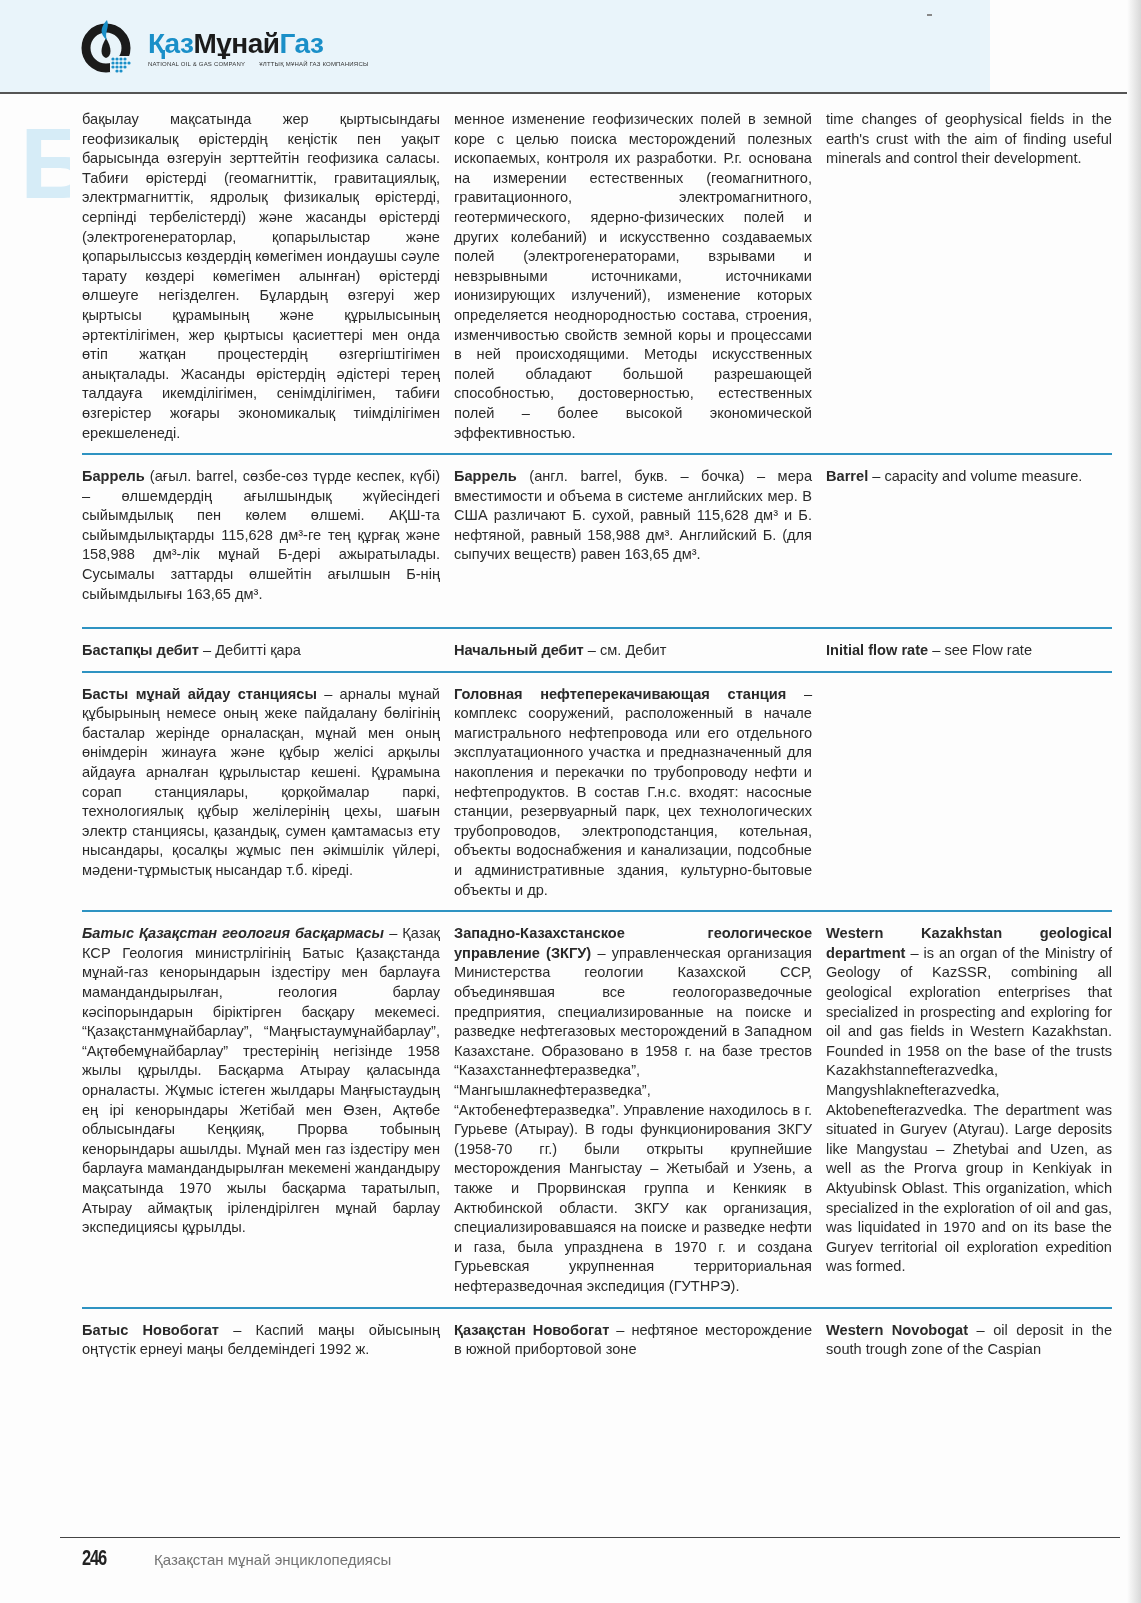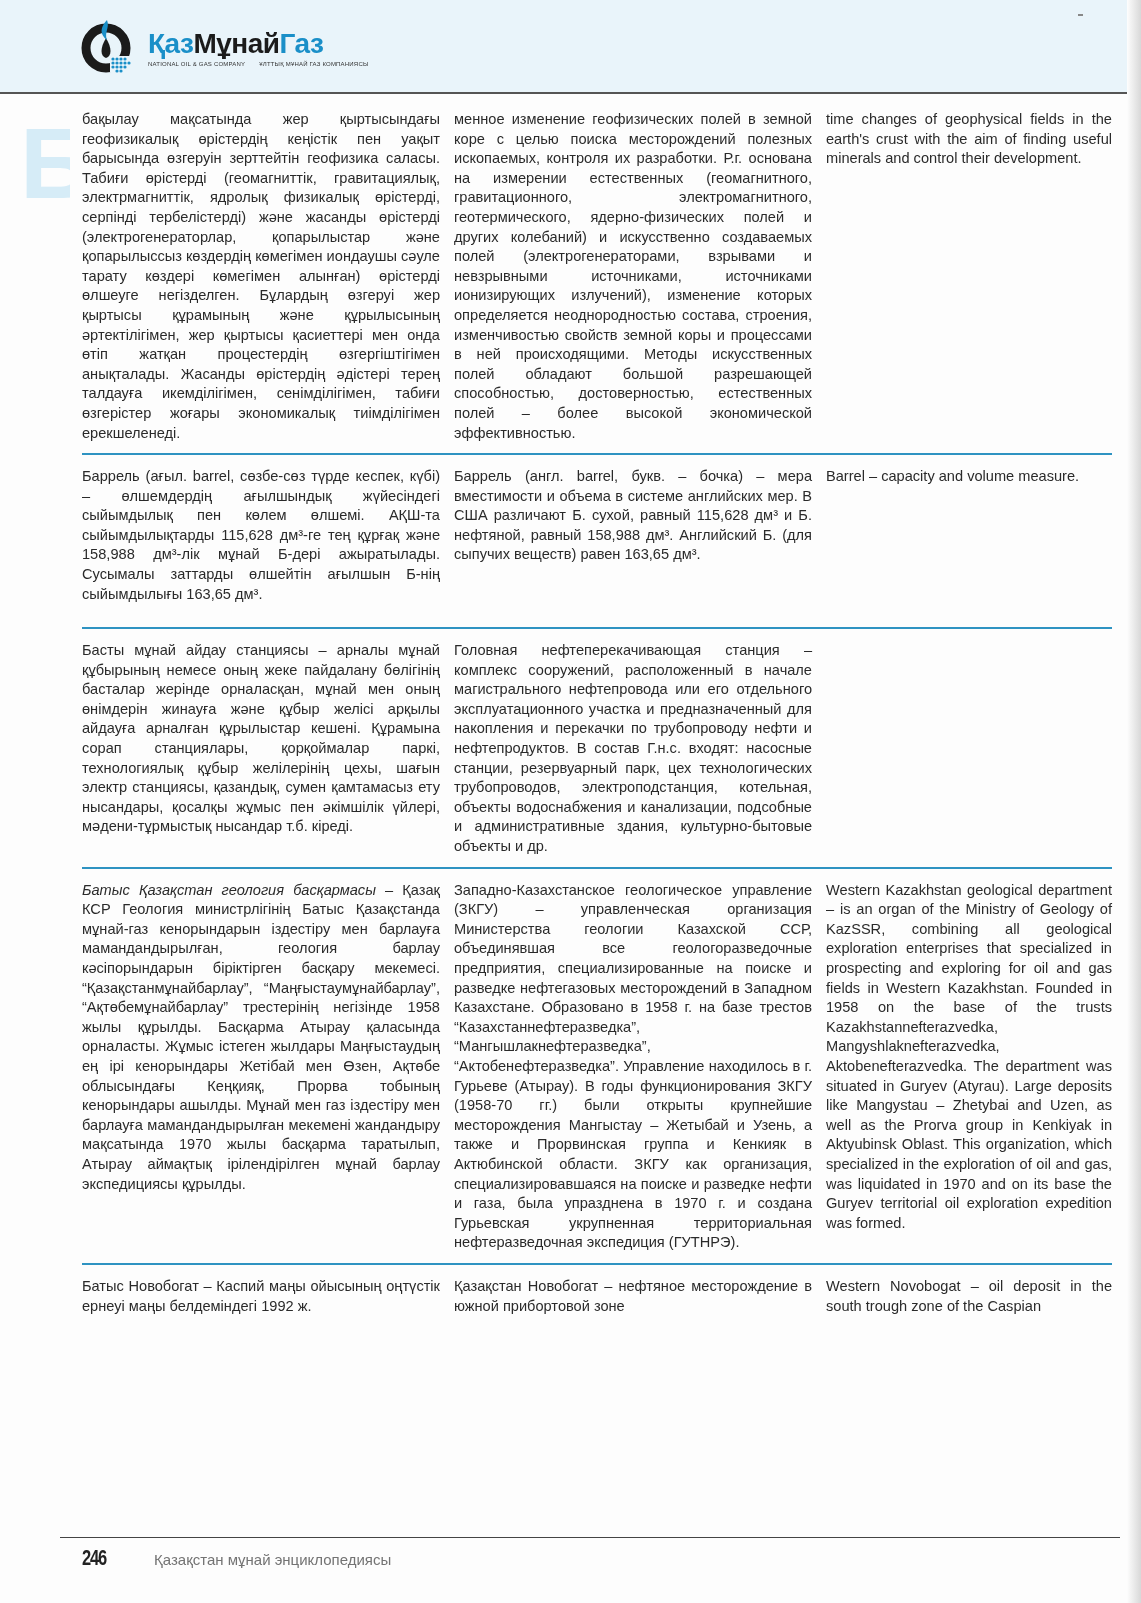--- a/index.html
+++ b/index.html
@@ -1,37 +1,37 @@
 <!DOCTYPE html>
 <html><head>
 <meta charset="utf-8">
 <style>
   html, body { margin: 0; padding: 0; }
   body {
     width: 1141px; height: 1603px; background: #fdfdfd; position: relative; overflow: hidden;
     font-family: "Liberation Sans", sans-serif; color: #2a2a2a;
   }
-  .header { position: absolute; left: 0; top: 0; width: 1141px; height: 92px; background: #e9f4fa; }
+  .header { position: absolute; left: 0; top: 0; width: 990px; height: 92px; background: #e9f4fa; }
   .header-rule { position: absolute; left: 0; top: 92px; width: 1141px; height: 2px; background: #555; }
   .logo { position: absolute; left: 80px; top: 18px; display: flex; align-items: center; }
   .logo-mark { width: 60px; height: 60px; position: relative; }
   .logo-text { margin-left: 8px; }
   .logo-name { font-size: 28px; font-weight: bold; letter-spacing: -0.5px; line-height: 30px; }
   .logo-name .blue { color: #1a8fc8; }
   .logo-name .dark { color: #1b1b1b; }
   .logo-sub { font-size: 6px; color: #333; letter-spacing: 0.2px; display: flex; gap: 14px; margin-top: 2px; }
   .side-letter { position: absolute; left: 20px; top: 118px; width: 50px; height: 90px;
     color: #d6ecf7; font-size: 100px; font-weight: bold; line-height: 90px; overflow: hidden; }
   .tab-mark { position: absolute; right: 58px; top: 14px; width: 5px; height: 2px; background: #888; }
 
   .content { position: absolute; left: 82px; top: 110px; width: 1030px; }
   .row { display: grid; grid-template-columns: 358px 358px 286px; column-gap: 14px; position: relative; }
   .row.sep { border-top: 2px solid #2e93c2; margin-top: 10px; padding-top: 12px; }
   .cell { font-size: 14.6px; line-height: 19.6px; text-align: justify; hyphens: manual; }
-  .term { font-weight: normal; }
+  .term { font-weight: bold; }
   .it { font-style: italic; }
 
   .footer-rule { position: absolute; left: 60px; top: 1537px; width: 1060px; height: 1px; background: #444; }
   .footer { position: absolute; left: 82px; top: 1545px; display: flex; align-items: baseline; gap: 24px; }
   .page-num { font-size: 22px; font-weight: bold; letter-spacing: -1.5px; color: #222; font-family: "Liberation Sans", sans-serif; transform: scaleX(0.75); transform-origin: left; width: 40px; }
   .book-title { font-size: 15px; color: #737373; margin-left: 8px; }
   .right-edge { position: absolute; right: 0; top: 0; width: 14px; height: 1603px; background: linear-gradient(to right, #fdfdfd, #d8d8d8); }
 </style>
 </head>
 <body>
@@ -84,20 +84,25 @@
     <div class="cell"><span class="term"></span><span>менное изменение геофизических полей в земной коре с целью поиска месторождений полезных ископаемых, контроля их разработки. Р.г. основана на измерении естественных (геомагнитного, гравитационного, электромагнитного, геотермического, ядерно-физических полей и других колебаний) и искусственно создаваемых полей (электрогенераторами, взрывами и невзрывными источниками, источниками ионизирующих излучений), изменение которых определяется неоднородностью состава, строения, изменчивостью свойств земной коры и процессами в ней происходящими. Методы искусственных полей обладают большой разрешающей способностью, достоверностью, естественных полей – более высокой экономической эффективностью.</span></div>
     <div class="cell"><span class="term"></span><span>time changes of geophysical fields in the earth's crust with the aim of finding useful minerals and control their development.</span></div>
   </div>
 
   <div class="row sep" style="min-height:150px">
     <div class="cell"><span class="term">Баррель</span><span> (ағыл. barrel, сөзбе-сөз түрде кеспек, күбі) – өлшемдердің ағылшындық жүйесіндегі сыйымдылық пен көлем өлшемі. АҚШ-та сыйымдылықтарды 115,628 дм³-ге тең құрғақ және 158,988 дм³-лік мұнай Б-дері ажыратылады. Сусымалы заттарды өлшейтін ағылшын Б-нің сыйымдылығы 163,65 дм³.</span></div>
     <div class="cell"><span class="term">Баррель</span><span> (англ. barrel, букв. – бочка) – мера вместимости и объема в системе английских мер. В США различают Б. сухой, равный 115,628 дм³ и Б. нефтяной, равный 158,988 дм³. Английский Б. (для сыпучих веществ) равен 163,65 дм³.</span></div>
     <div class="cell"><span class="term">Barrel</span><span> – capacity and volume measure.</span></div>
   </div>
 
+  <div class="row sep">
+    <div class="cell"><span class="term">Бастапқы дебит</span><span> – Дебитті қара</span></div>
+    <div class="cell"><span class="term">Начальный дебит</span><span> – см. Дебит</span></div>
+    <div class="cell"><span class="term">Initial flow rate</span><span> – see Flow rate</span></div>
+  </div>
 
   <div class="row sep">
     <div class="cell"><span class="term">Басты мұнай айдау станциясы</span><span> – арналы мұнай құбырының немесе оның жеке пайдалану бөлігінің басталар жерінде орналасқан, мұнай мен оның өнімдерін жинауға және құбыр желісі арқылы айдауға арналған құрылыстар кешені. Құрамына сорап станциялары, қорқоймалар паркі, технологиялық құбыр желілерінің цехы, шағын электр станциясы, қазандық, сумен қамтамасыз ету нысандары, қосалқы жұмыс пен әкімшілік үйлері, мәдени-тұрмыстық нысандар т.б. кіреді.</span></div>
     <div class="cell"><span class="term">Головная нефтеперекачивающая станция</span><span> – комплекс сооружений, расположенный в начале магистрального нефтепровода или его отдельного эксплуатационного участка и предназначенный для накопления и перекачки по трубопроводу нефти и нефтепродуктов. В состав Г.н.с. входят: насосные станции, резервуарный парк, цех технологических трубопроводов, электроподстанция, котельная, объекты водоснабжения и канализации, подсобные и административные здания, культурно-бытовые объекты и др.</span></div>
   </div>
 
   <div class="row sep">
     <div class="cell"><span class="term it">Батыс Қазақстан геология басқармасы</span><span> – Қазақ КСР Геология министрлігінің Батыс Қазақстанда мұнай-газ кенорындарын іздестіру мен барлауға мамандандырылған, геология барлау кәсіпорындарын біріктірген басқару мекемесі. “Қазақстанмұнайбарлау”, “Маңғыстаумұнайбарлау”, “Ақтөбемұнайбарлау” трестерінің негізінде 1958 жылы құрылды. Басқарма Атырау қаласында орналасты. Жұмыс істеген жылдары Маңғыстаудың ең ірі кенорындары Жетібай мен Өзен, Ақтөбе облысындағы Кеңқияқ, Прорва тобының кенорындары ашылды. Мұнай мен газ іздестіру мен барлауға мамандандырылған мекемені жандандыру мақсатында 1970 жылы басқарма таратылып, Атырау аймақтық ірілендірілген мұнай барлау экспедициясы құрылды.</span></div>
     <div class="cell"><span class="term">Западно-Казахстанское геологическое управление (ЗКГУ)</span><span> – управленческая организация Министерства геологии Казахской ССР, объединявшая все геологоразведочные предприятия, специализированные на поиске и разведке нефтегазовых месторождений в Западном Казахстане. Образовано в 1958 г. на базе трестов “Казахстаннефтеразведка”, “Мангышлакнефтеразведка”, “Актобенефтеразведка”. Управление находилось в г. Гурьеве (Атырау). В годы функционирования ЗКГУ (1958-70 гг.) были открыты крупнейшие месторождения Мангыстау – Жетыбай и Узень, а также и Прорвинская группа и Кенкияк в Актюбинской области. ЗКГУ как организация, специализировавшаяся на поиске и разведке нефти и газа, была упразднена в 1970 г. и создана Гурьевская укрупненная территориальная нефтеразведочная экспедиция (ГУТНРЭ).</span></div>
     <div class="cell"><span class="term">Western Kazakhstan geological department</span><span> – is an organ of the Ministry of Geology of KazSSR, combining all geological exploration enterprises that specialized in prospecting and exploring for oil and gas fields in Western Kazakhstan. Founded in 1958 on the base of the trusts Kazakhstannefterazvedka, Mangyshlaknefterazvedka, Aktobenefterazvedka. The department was situated in Guryev (Atyrau). Large deposits like Mangystau – Zhetybai and Uzen, as well as the Prorva group in Kenkiyak in Aktyubinsk Oblast. This organization, which specialized in the exploration of oil and gas, was liquidated in 1970 and on its base the Guryev territorial oil exploration expedition was formed.</span></div>

